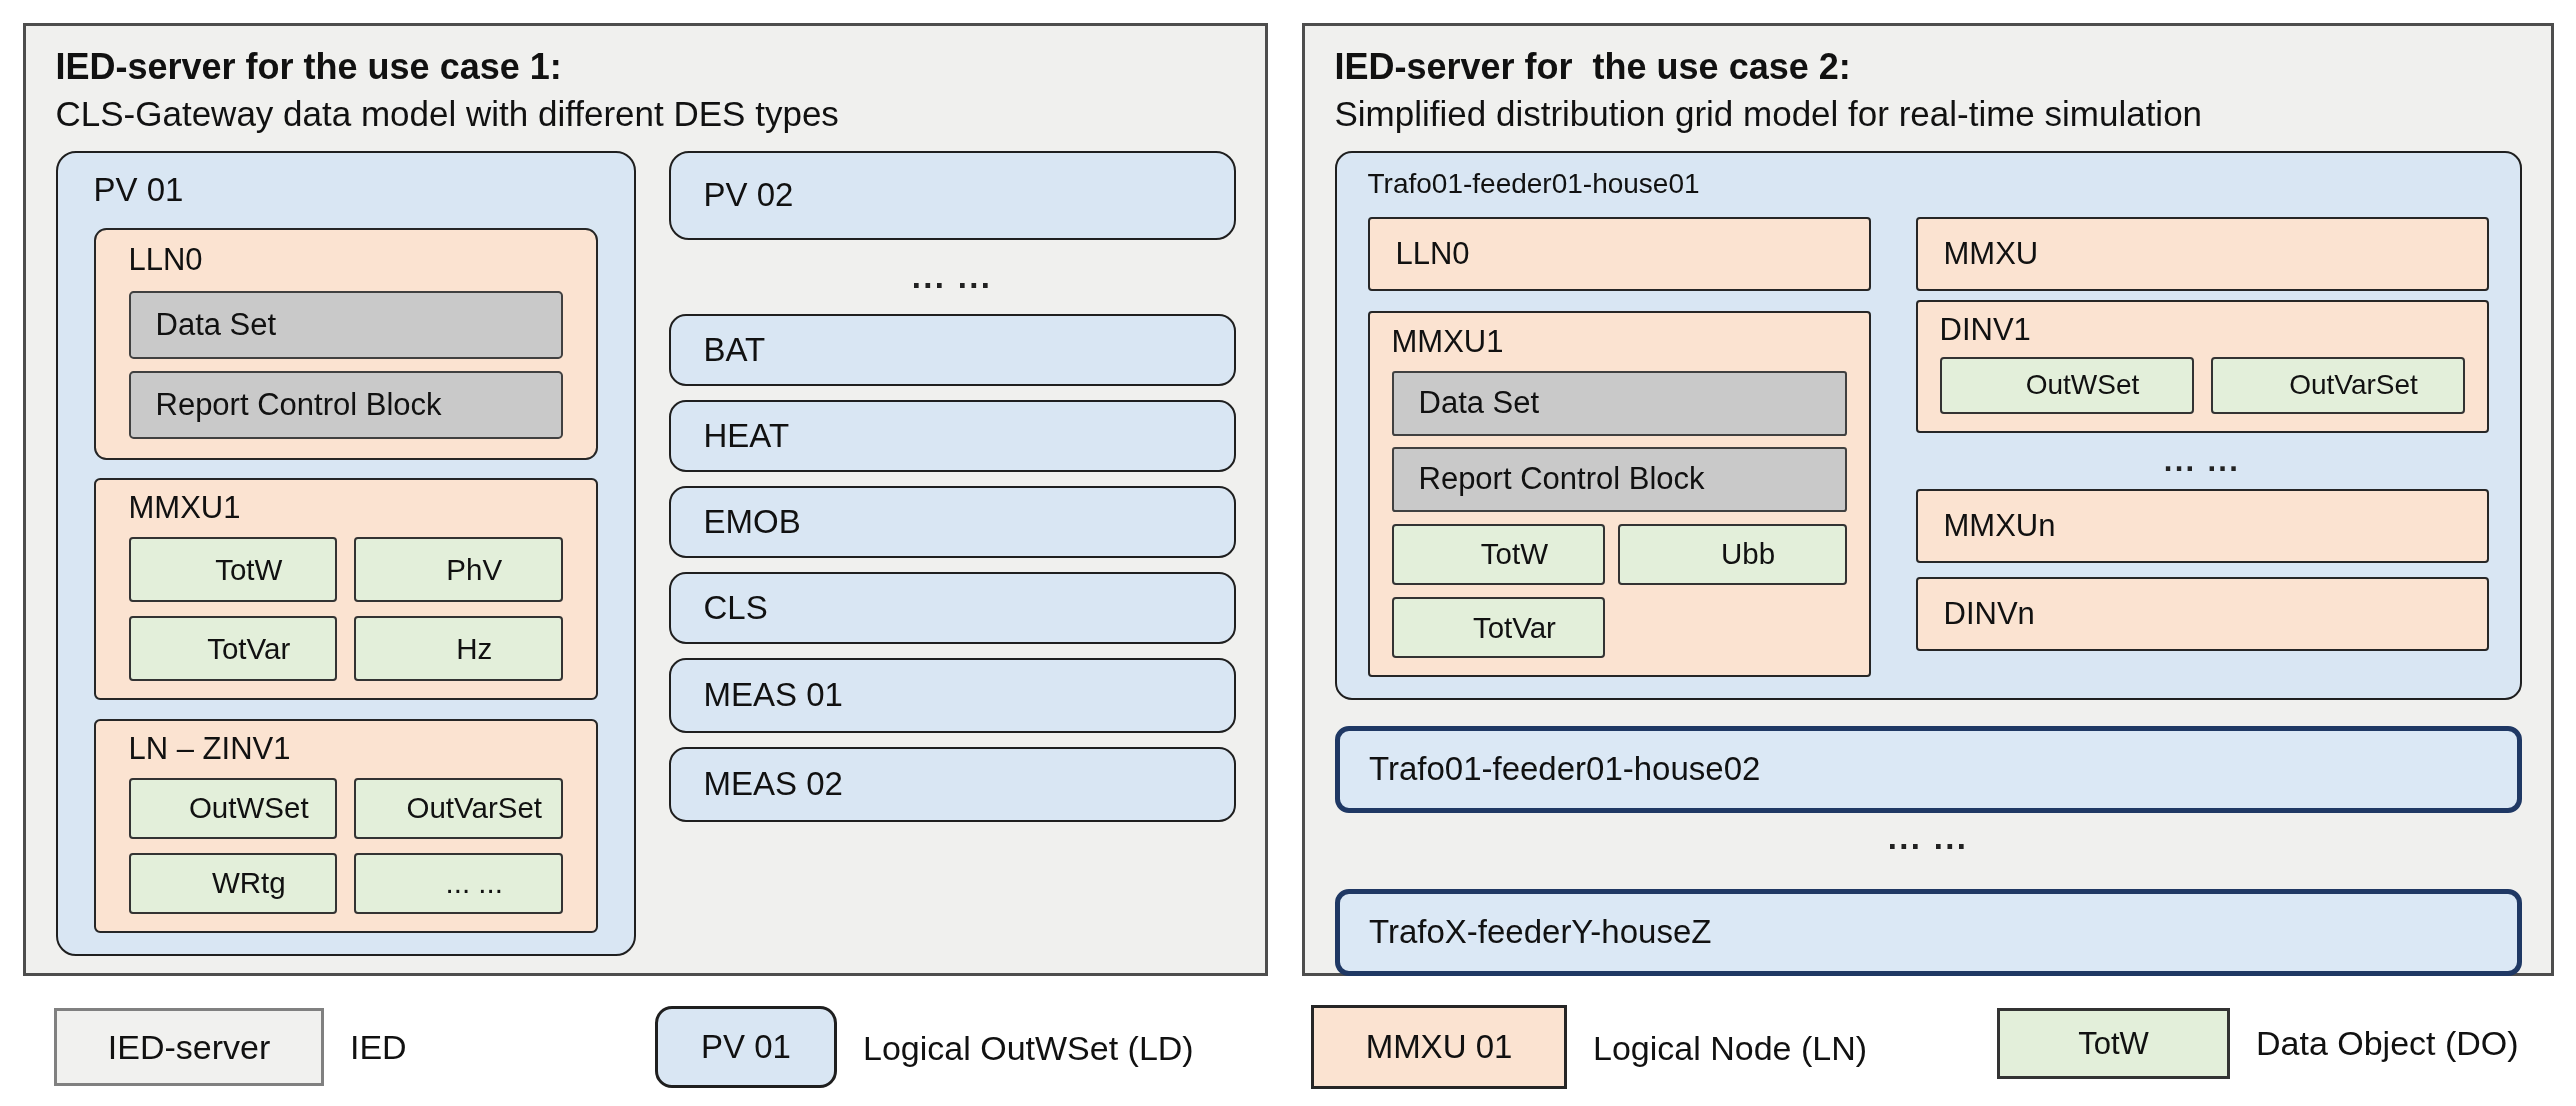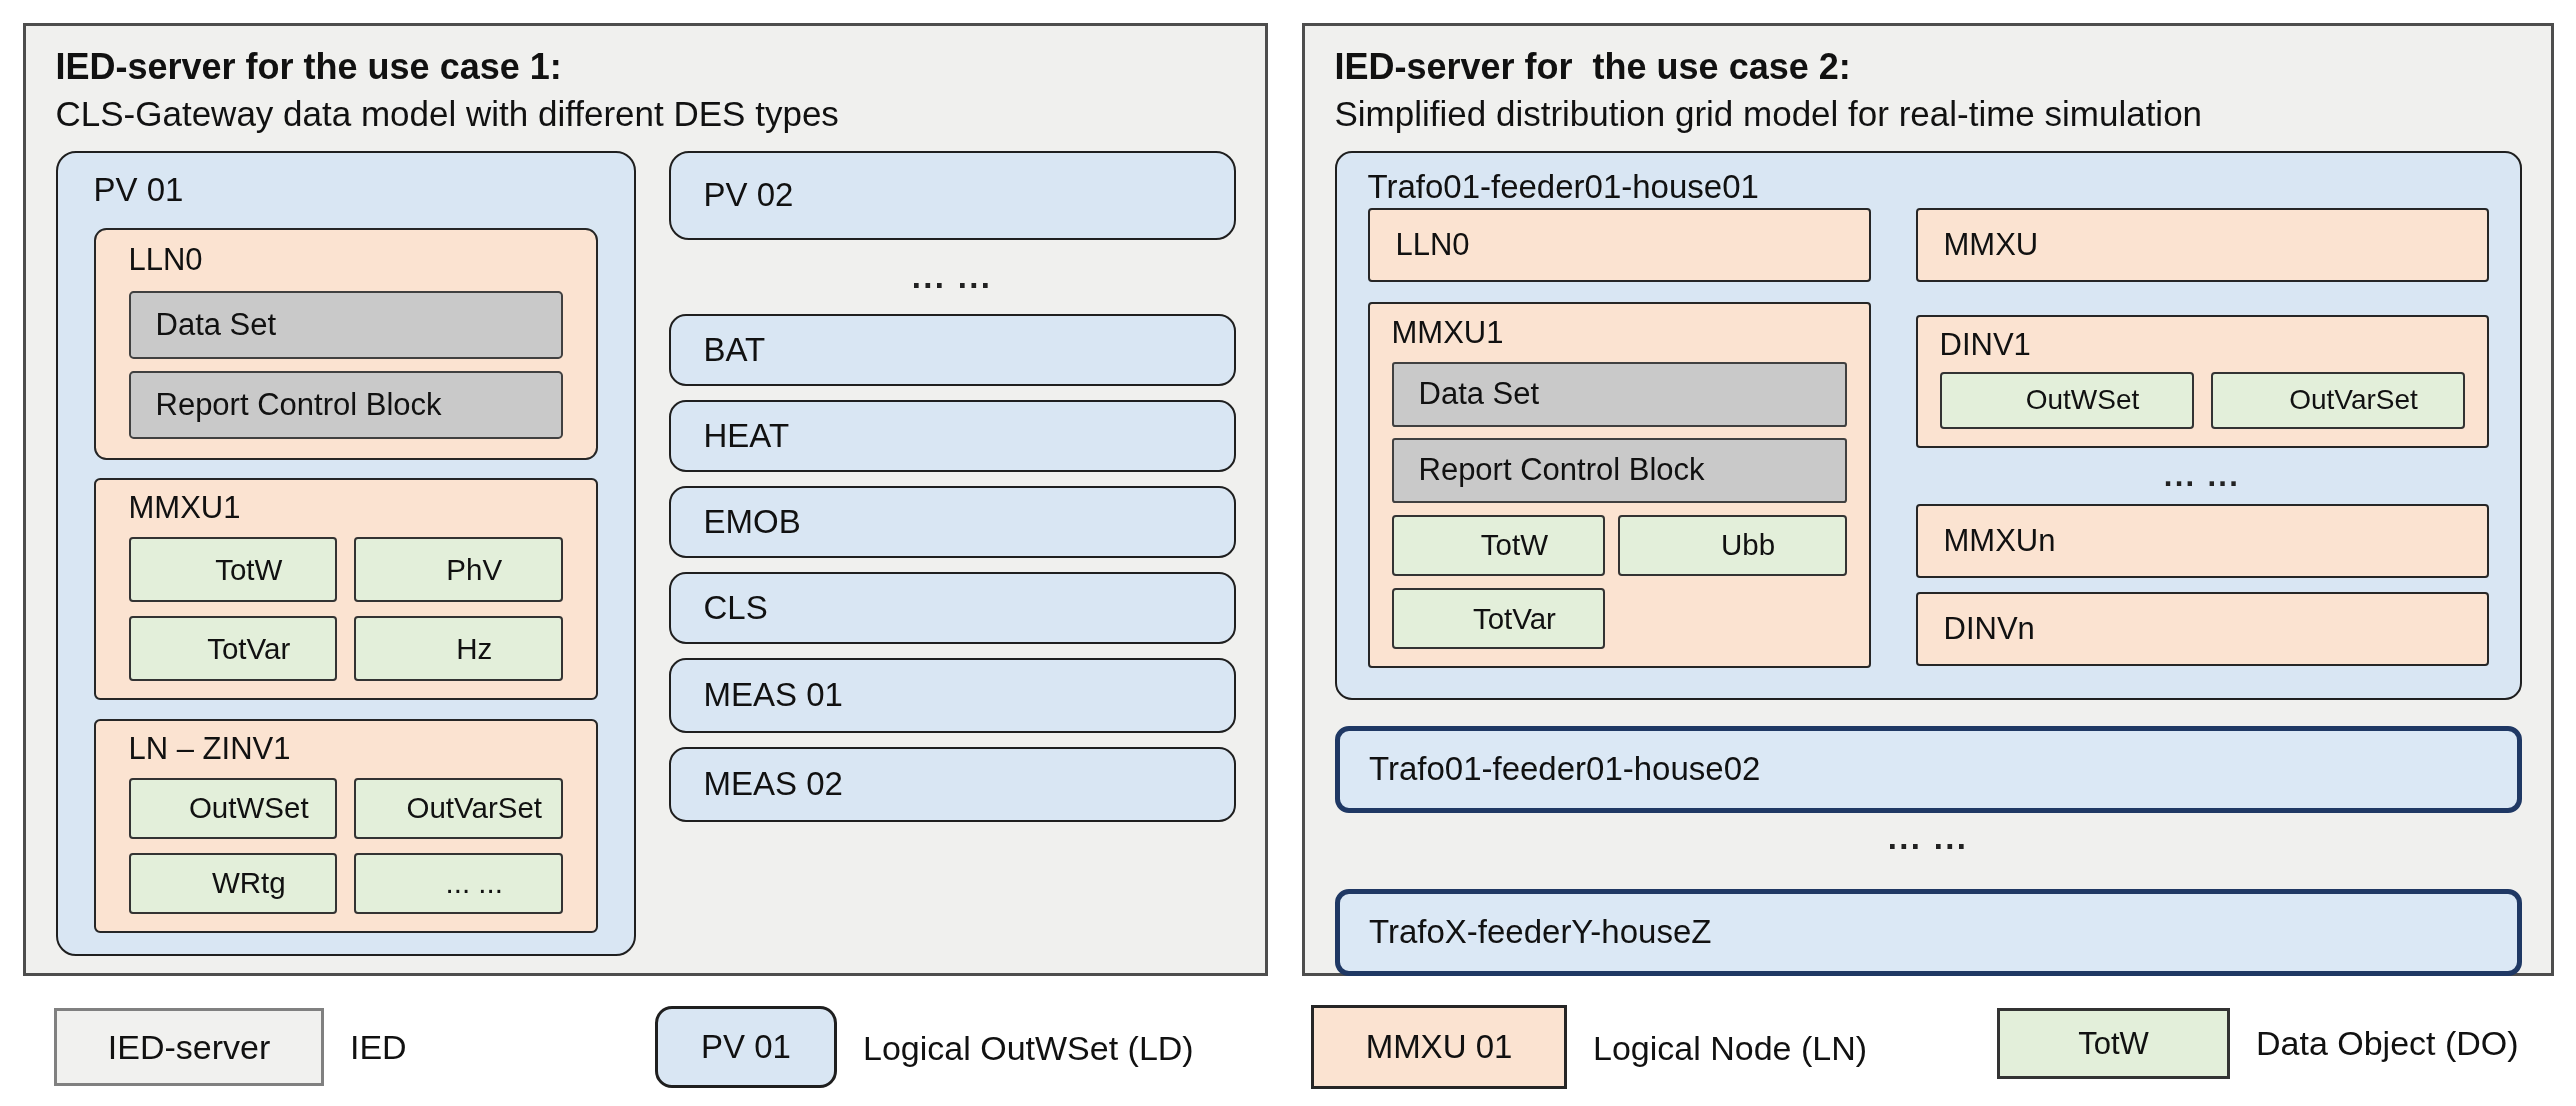--- a/index.html
+++ b/index.html
@@ -36,32 +36,32 @@
   .zinv .do{height:61px;}
 
   .ld-col{flex:1;display:flex;flex-direction:column;}
   .ld-top{height:89px;border-radius:20px;display:flex;align-items:center;padding-left:33px;font-size:33px;}
   .ld-col .dots{height:74px;display:flex;align-items:center;justify-content:center;}
   .ld-item{height:72px;border-radius:17px;display:flex;align-items:center;padding-left:33px;font-size:33px;margin-bottom:14px;}
   .ld-item.tall{height:75px;}
 
   
   .house01{margin-top:14px;border-radius:17px;padding:15.5px 31px;height:549px;}
-  .house01 > .boxlabel{font-size:33px;margin-bottom:2px;}
+  .house01 > .boxlabel{font-size:28px;margin-bottom:17px;}
   .h1-row{display:flex;gap:45px;}
   .h1-left{width:503px;flex:none;}
   .h1-right{flex:1;}
   .ln-bar{height:74px;border-radius:3.9px;display:flex;align-items:center;padding-left:26px;font-size:31px;}
   .mmxu1r{margin-top:19.4px;border-radius:3.9px;padding:11px 22px 17px 22px;}
   .mmxu1r .block{height:65px;margin-top:11px;border-radius:3.1px;}
   .h1-dorow{display:flex;gap:12.4px;margin-top:12.4px;}
   .h1-dorow .do{height:61px;}
   .do-half{width:47%;}
   .do-rest{flex:1;}
-  .dinv1{margin-top:33px;border-radius:3.9px;padding:9.3px 22px 17px 22px;}
+  .dinv1{margin-top:9px;border-radius:3.9px;padding:9.3px 22px 17px 22px;}
   .dinv1 .h1-dorow{gap:17px;margin-top:9.3px;}
   .dinv1 .do{height:57px;flex:1;font-size:28px;}
   .h1-right .dots{height:56px;display:flex;align-items:center;justify-content:center;font-size:31px;}
   .ln-bar + .ln-bar{margin-top:14px;}
 
   .house-wide{margin-top:26px;height:87px;background:var(--house_fill);border:5.4px solid var(--house_border);
       border-radius:14px;display:flex;align-items:center;padding-left:29.5px;font-size:33px;box-sizing:border-box;}
   .rp-dots{height:50px;display:flex;align-items:center;justify-content:center;}
 
   

